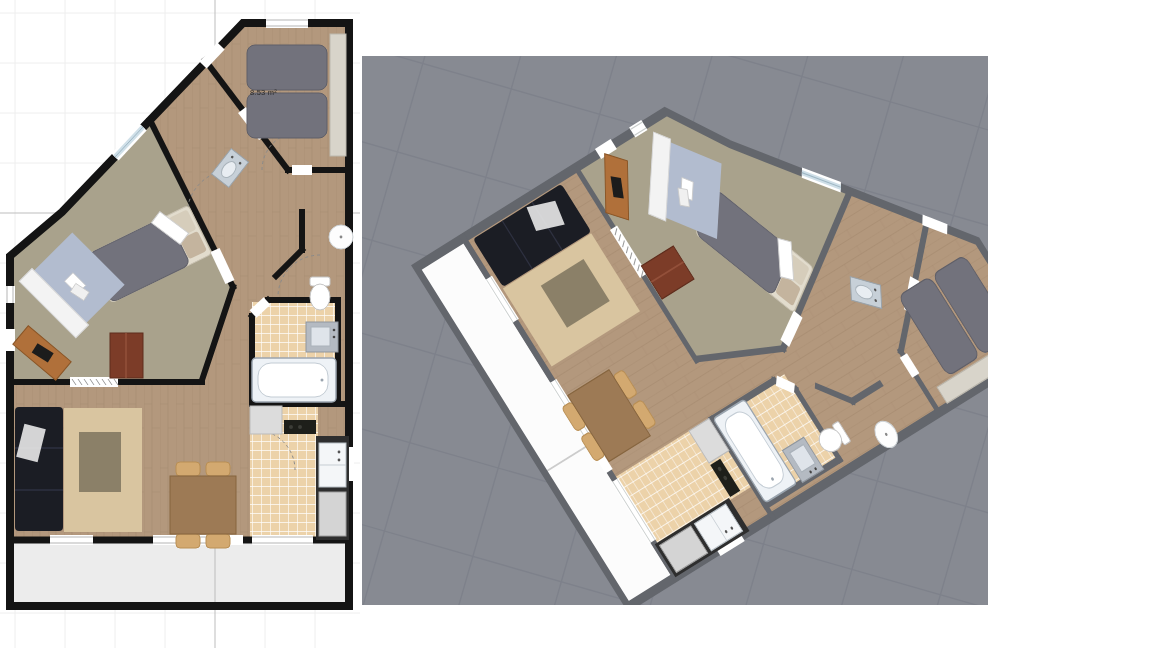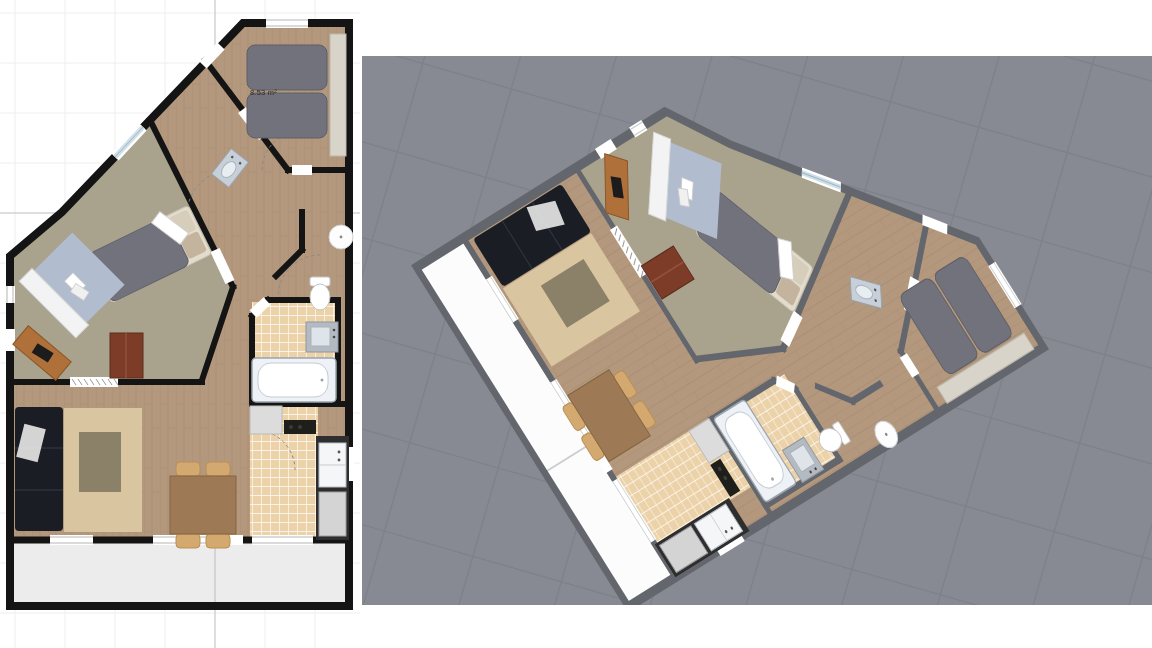--- a/index.html
+++ b/index.html
@@ -1,16 +1,16 @@
 <!DOCTYPE html>
 <html style="--plan-wall: #141414; --plan-wood: #b3987d; --plan-wood-line: #a1866b; --plan-olive: #a9a28c; --plan-tile: #ecd2a9; --plan-rug: #d9c5a0; --plan-sofa: #1b1d24; --plan-bed: #72727c; --plan-balcony: #ececec; --plan-table: #9d7a55; --plan-chair: #d3a970; --plan-desk-rug: #b2bccf; --grid-line: #eeeeee; --axis-line: #bdbdbd; --view3d-bg: #878a92; --view3d-grid: #7d808a; --view3d-wall: #63666c; --view3d-balcony: #fcfcfc;"><head>
 <meta charset="utf-8">
 <style>
   html,body{margin:0;padding:0;background:#ffffff;}
-  .screenshot{position:relative;width:1152px;height:648px;background:#fff;overflow:hidden;
+  .screenshot{position:relative;width:988px;height:648px;background:#fff;overflow:hidden;
               font-family:"Liberation Sans", sans-serif;}
   svg{display:block;}
   .plan2d{position:absolute;left:0;top:0;}
   .view3d{position:absolute;left:362px;top:56px;}
   
   .plan-ctx{
     --wall-c:var(--plan-wall,#141414);
     --balcony-c:var(--plan-balcony,#ececec);
     --arc-c:#8a8a8a;
     --sill-c:#b5b5b5;

